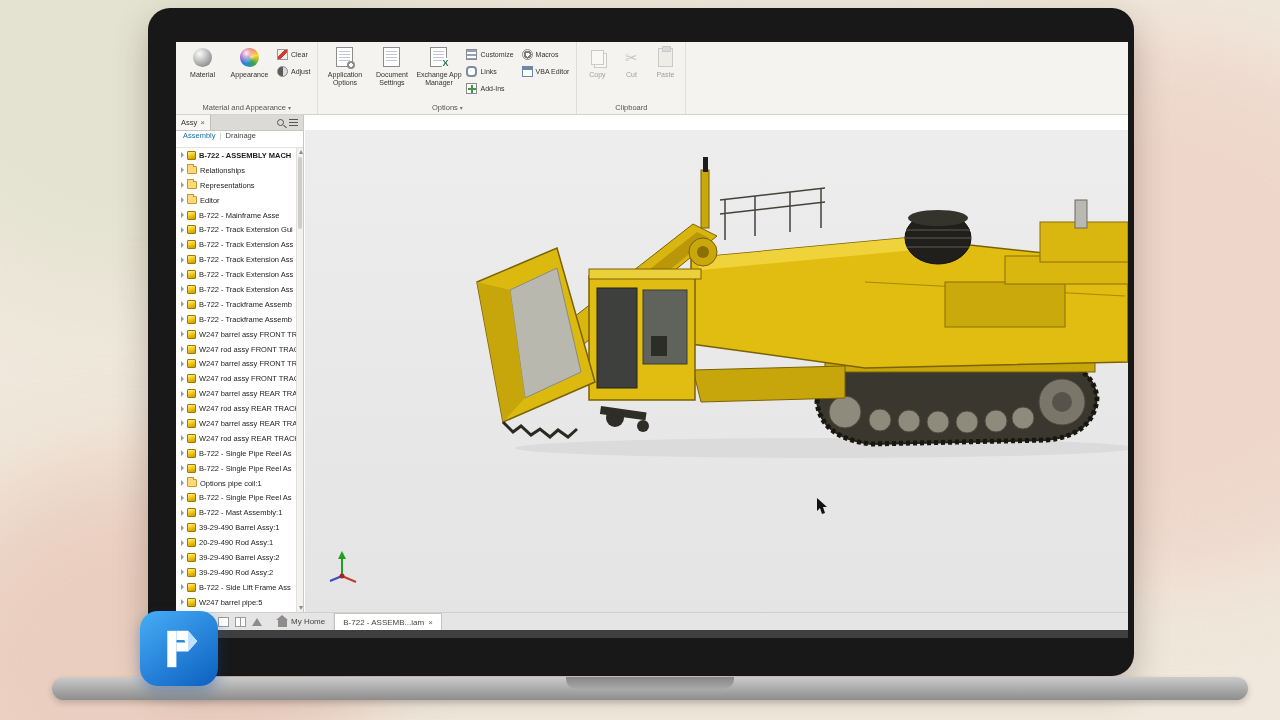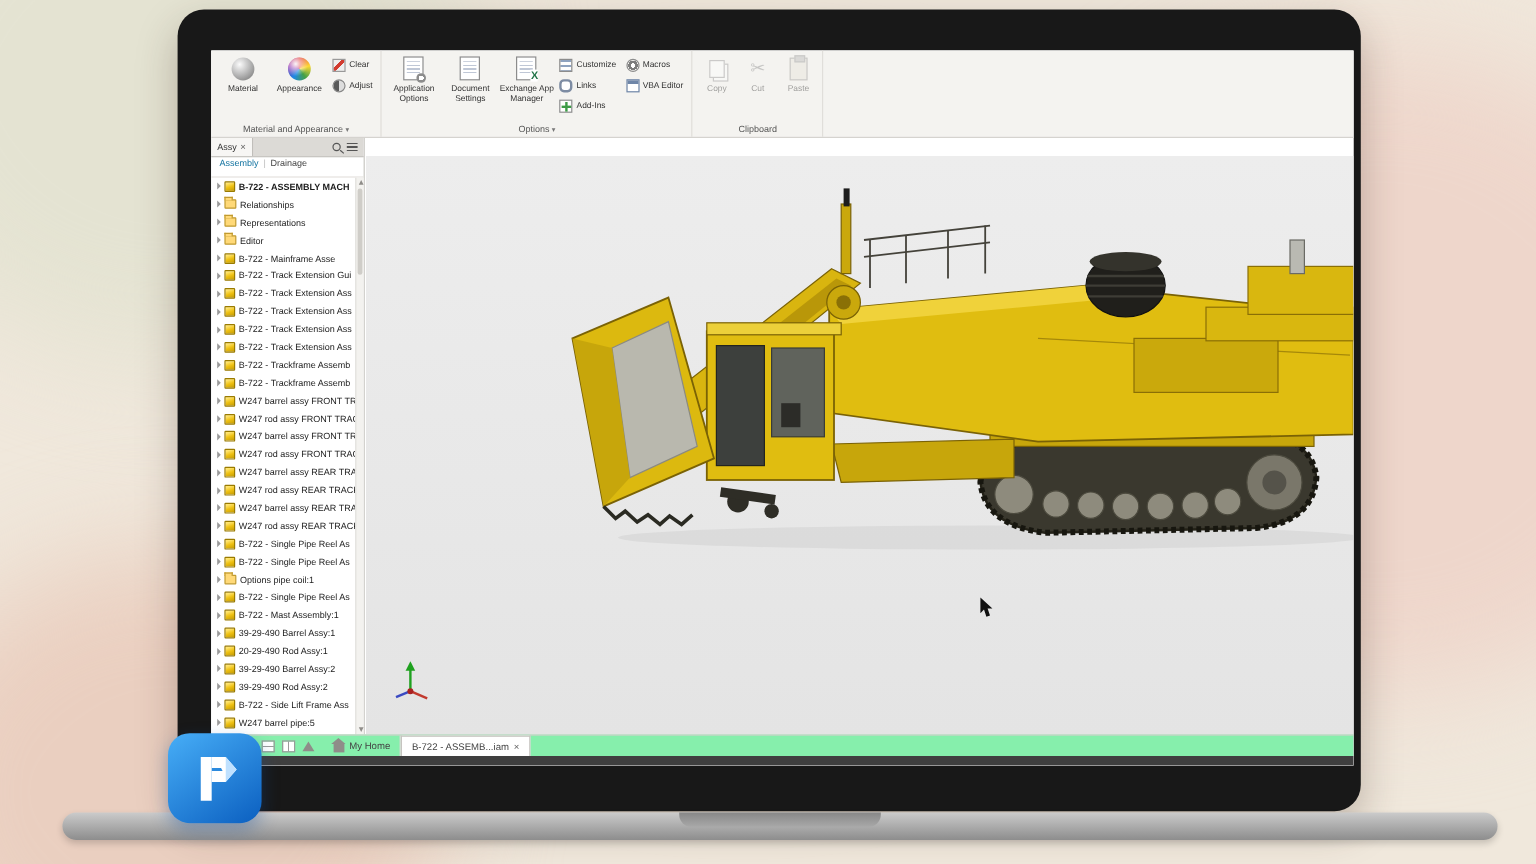--- a/index.html
+++ b/index.html
@@ -88,21 +88,21 @@
   .vthumb{position:absolute;left:1px;right:1px;top:9px;height:72px;background:#cfcdc8;border-radius:2px}
   .varrow{position:absolute;left:1px;width:0;height:0;border-left:2.5px solid transparent;border-right:2.5px solid transparent;margin-left:0.5px}
   .varrow.up{top:2px;border-bottom:4px solid #8f8d89}
   .varrow.down{bottom:2px;border-top:4px solid #8f8d89}
 
   
   .viewport{position:absolute;left:129px;top:88px;right:0;bottom:26px;background:linear-gradient(#ededed,#e4e4e4);overflow:hidden}
   .viewport svg{position:absolute;inset:0}
 
   
-  .docbar{position:absolute;left:0;right:0;bottom:8px;height:18px;background:#86efac;border-top:1px solid #d2d0cc;display:flex;align-items:stretch;font-size:8px;color:#444}
+  .docbar{position:absolute;left:0;right:0;bottom:8px;height:18px;background:#e5e5e5;border-top:1px solid #d2d0cc;display:flex;align-items:stretch;font-size:8px;color:#444}
   .db-icons{display:flex;align-items:center;gap:6px;padding:0 8px}
   .dbi{width:11px;height:10px;border:1px solid #9a9a9a;background:#fff}
   .dbi.grid{background:repeating-linear-gradient(90deg,#9a9a9a 0 1px,#fff 1px 4px),repeating-linear-gradient(#9a9a9a 0 1px,#fff 1px 4px)}
   .dbi.cols{background:linear-gradient(90deg,#fff 45%,#9a9a9a 45% 55%,#fff 55%)}
   .dbi.rows{background:linear-gradient(#fff 45%,#9a9a9a 45% 55%,#fff 55%)}
   .dbi.tri{border:none;background:none;width:0;height:0;border-left:5px solid transparent;border-right:5px solid transparent;border-bottom:8px solid #8f8d89}
   .db-tab{display:flex;align-items:center;gap:4px;padding:0 8px;border-right:1px solid #dcdad6}
   .db-tab.active{background:#fff;border:1px solid #c6c4c0;border-bottom:none}
   .home-ic{width:9px;height:7px;background:#8f8d89;position:relative;margin-top:3px}
   .home-ic::before{content:"";position:absolute;left:-2px;top:-5px;width:0;height:0;border-left:6.5px solid transparent;border-right:6.5px solid transparent;border-bottom:5px solid #8f8d89}

